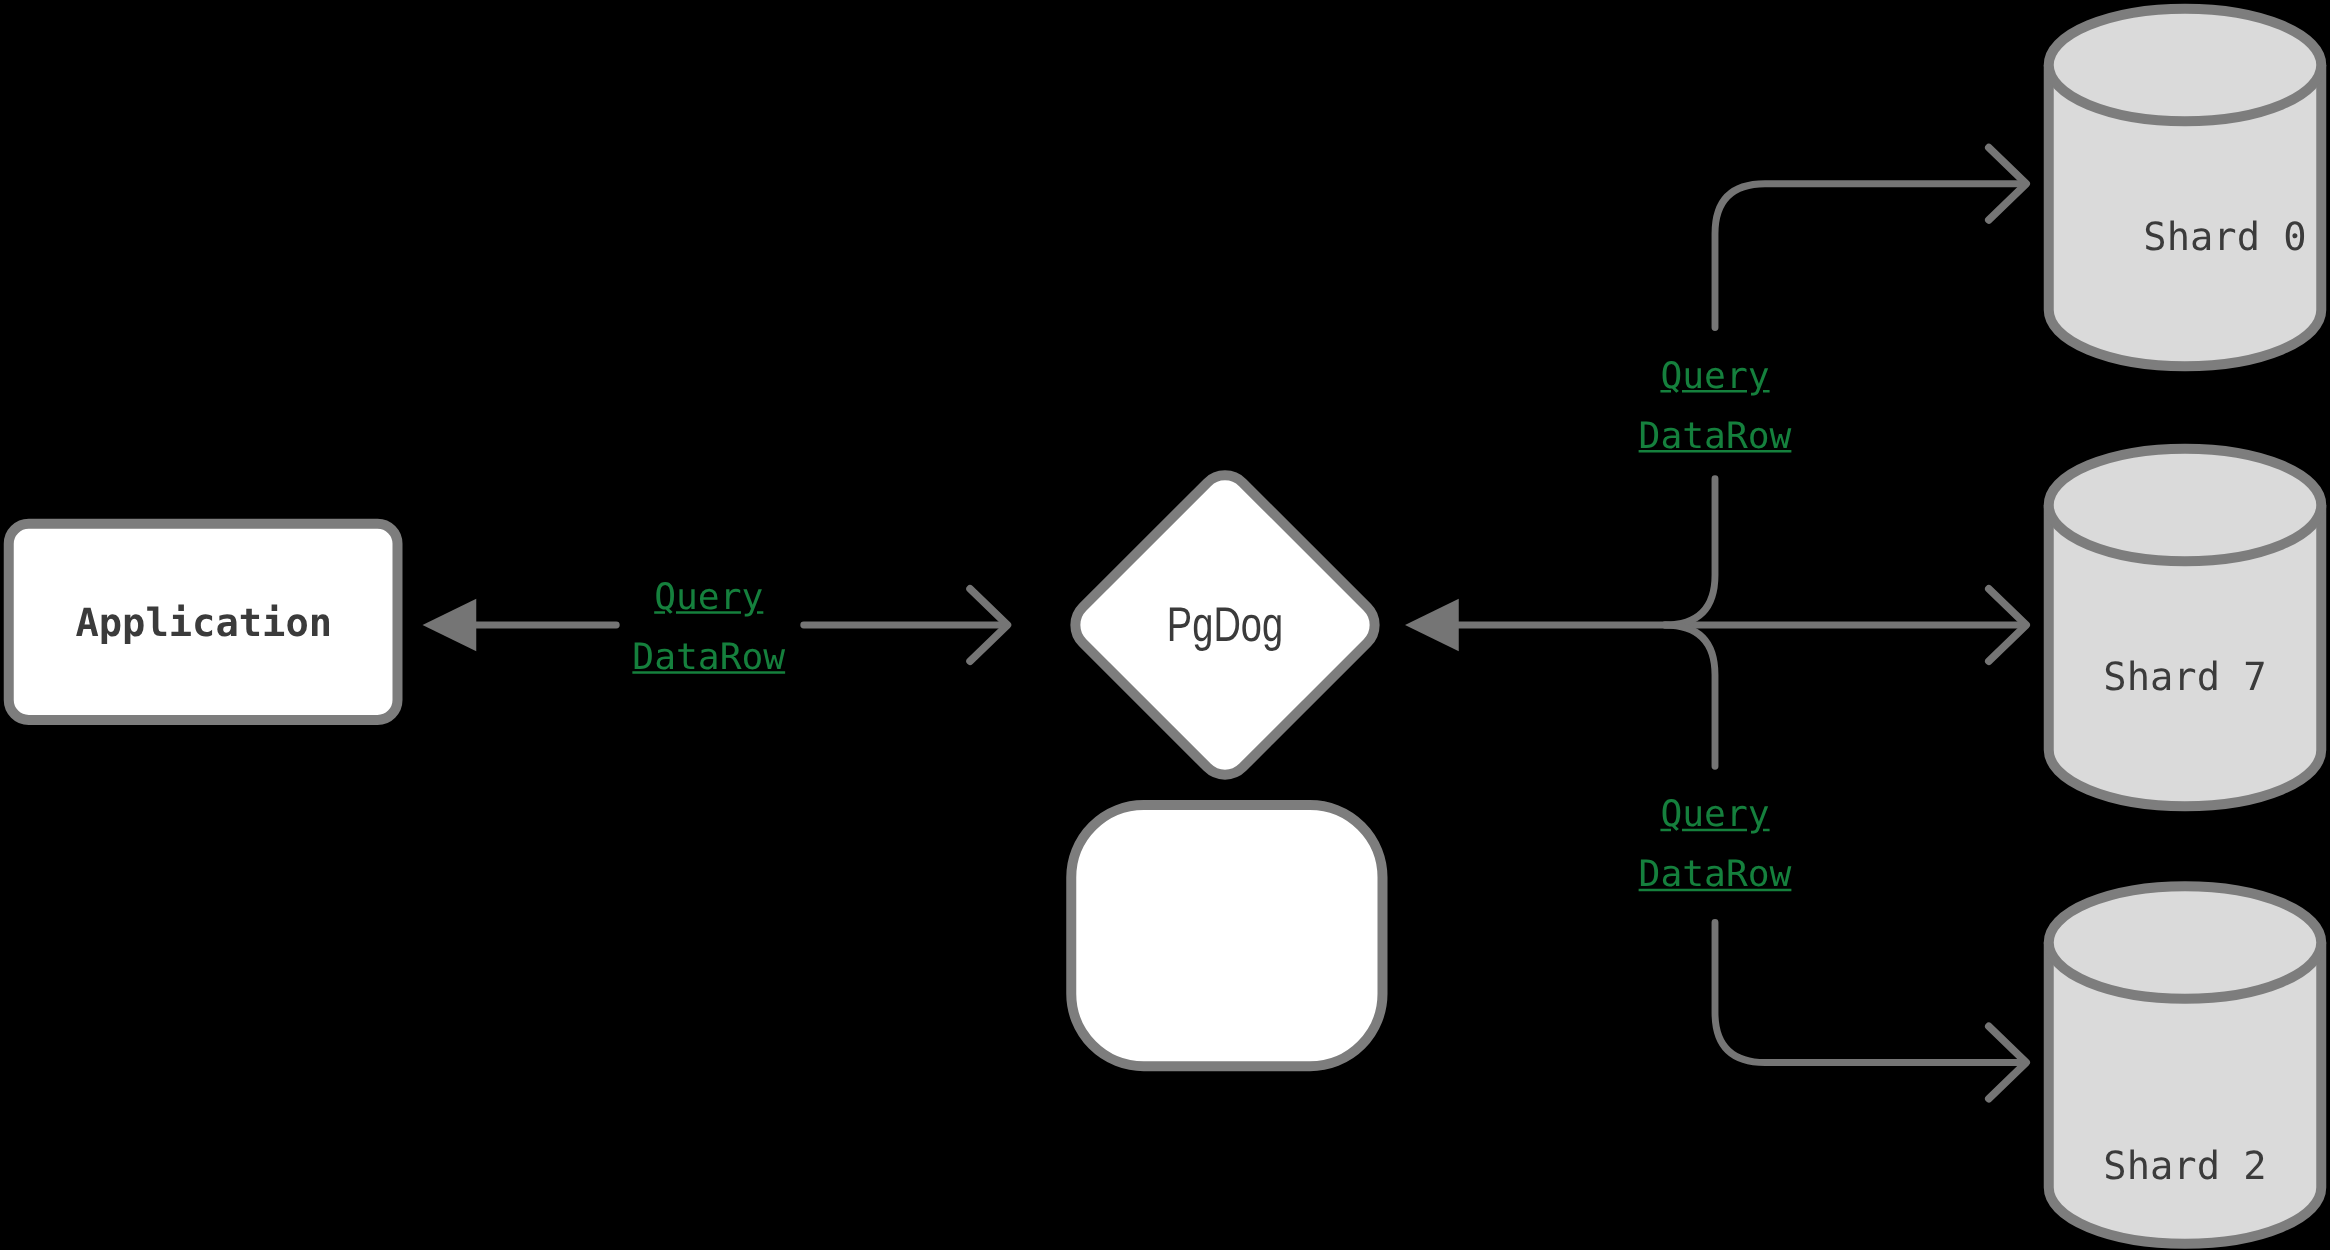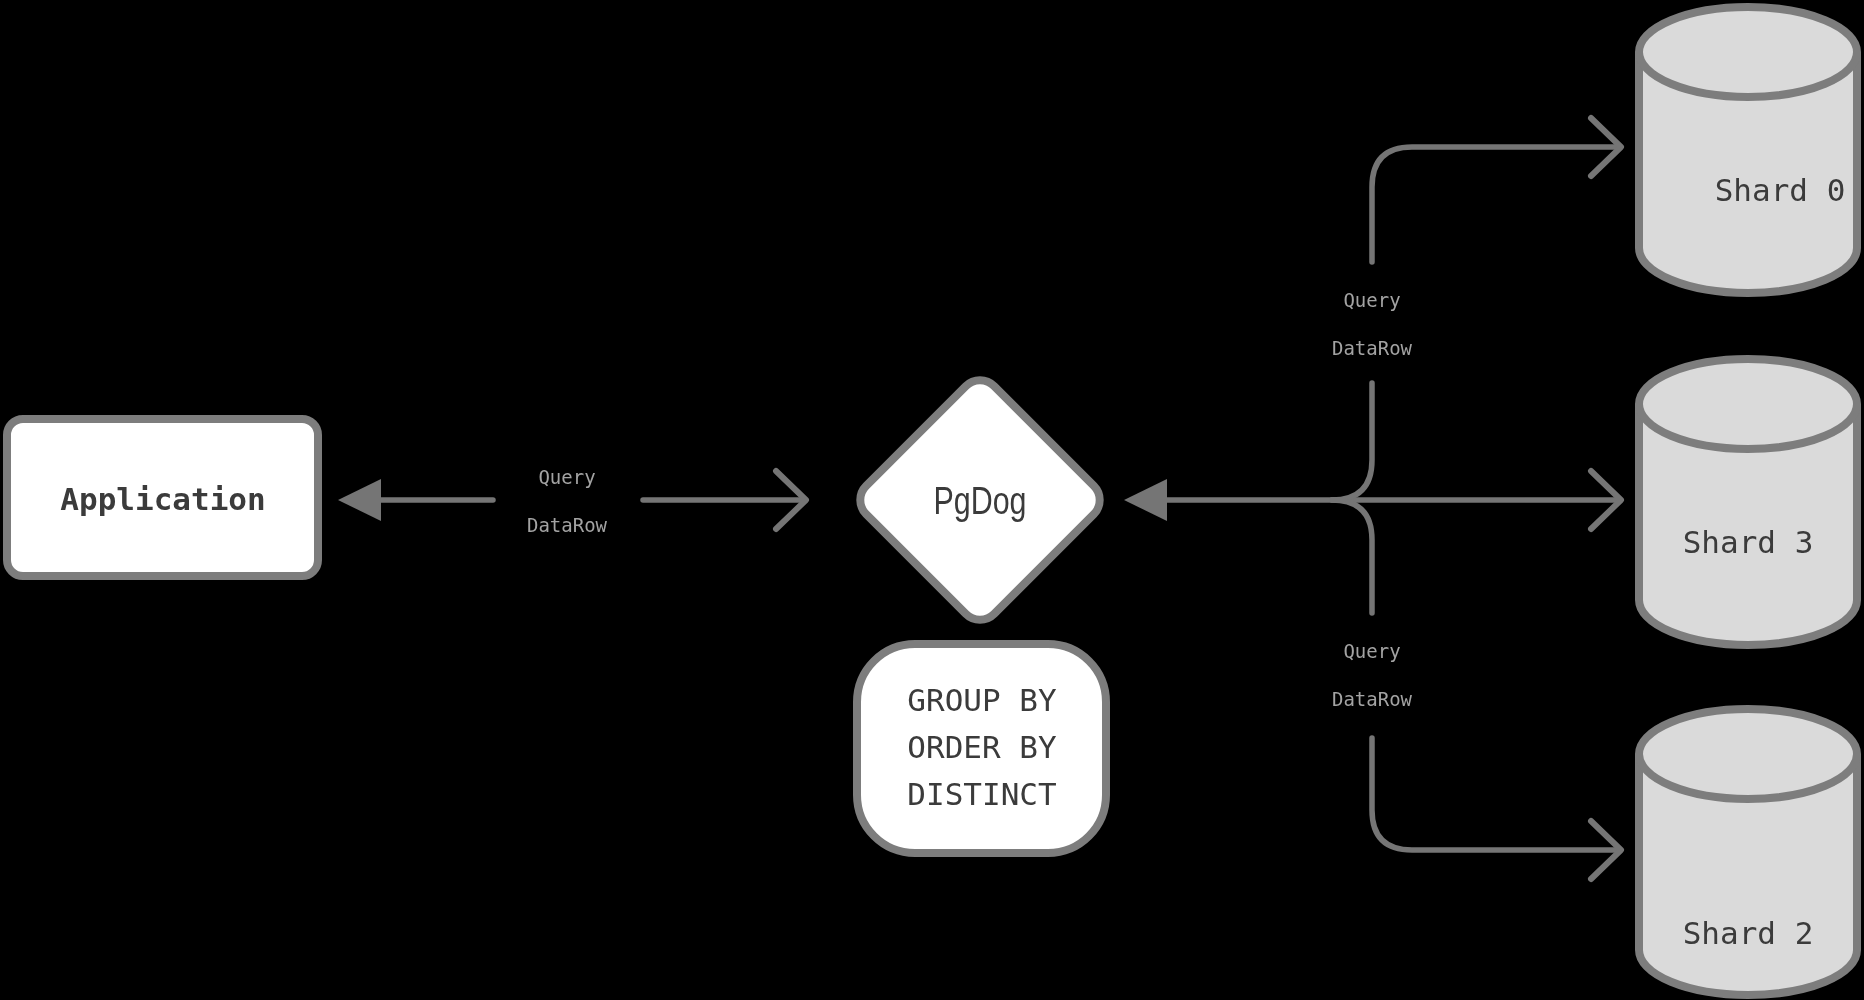--- a/index.html
+++ b/index.html
@@ -22,22 +22,23 @@
     color: #3b3b3b;
     font-size: 31px;
   }
   .pgdog-label {
     color: #3b3b3b;
     font-family: "Liberation Sans", "DejaVu Sans", sans-serif;
     font-size: 39px;
     transform: translate(-50%, -50%) scaleX(0.78);
   }
   .edge-label {
-    color: #a3a3a3;
-    font-size: 19px;
+    color: #15803d;
+    font-size: 29px;
+    text-decoration: underline;
   }
   .edge-label span { display: block; line-height: 48px; }
   .pp-label span { display: block; line-height: 47px; }
 </style>
 </head>
 <body>
 
 <div class="canvas">
 
   <svg width="1864" height="1000" viewBox="0 0 1864 1000">
@@ -83,29 +84,24 @@
     <g>
       <path d="M 1639 754 V 950 A 109 45 0 0 0 1857 950 V 754" fill="#dadada" stroke="#7d7d7d" stroke-width="8"></path>
       <ellipse cx="1748" cy="754" rx="109" ry="45" fill="#dadada" stroke="#7d7d7d" stroke-width="8"></ellipse>
     </g>
   </svg>
 
   <div class="label node-label" style="left:163px; top:499px;font-weight:bold;">Application</div>
 
   <div class="label pgdog-label" style="left:980px; top:501px;">PgDog</div>
 
-  <div class="label node-label pp-label" style="left:982px; top:747px;">
-    <span>GROUP BY</span>
-    <span>ORDER BY</span>
-    <span>DISTINCT</span>
-  </div>
 
   <div class="label node-label" style="left:1748px; top:190px;margin-left:32px;">Shard 0</div>
 
-  <div class="label node-label" style="left:1748px; top:542px;">Shard 3</div>
+  <div class="label node-label" style="left:1748px; top:542px;">Shard 7</div>
 
   <div class="label node-label" style="left:1748px; top:892px;margin-top:41px;">Shard 2</div>
 
   <div class="label edge-label" style="left:567px; top:501px;">
     <span>Query</span>
     <span>DataRow</span>
   </div>
 
   <div class="label edge-label" style="left:1372px; top:324px;">
     <span>Query</span>

